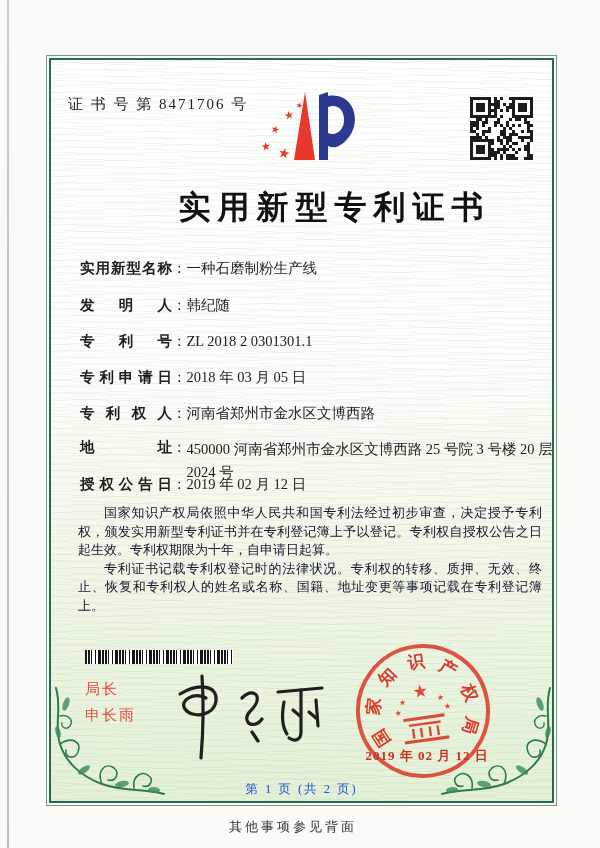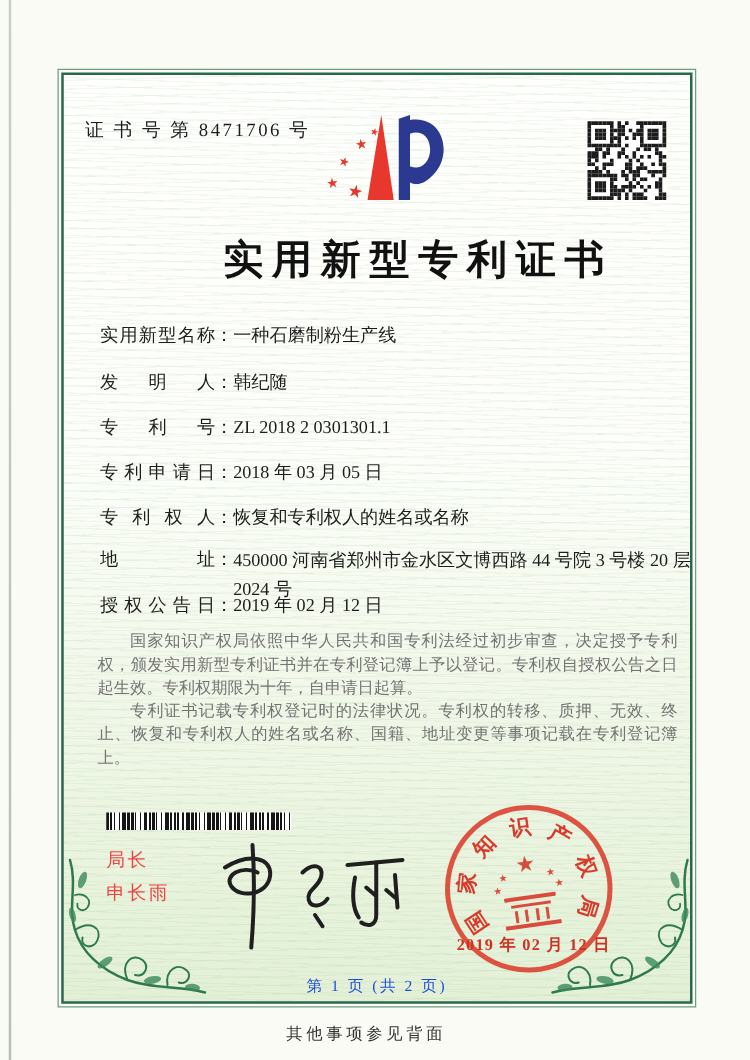--- a/index.html
+++ b/index.html
@@ -24,29 +24,29 @@
 
   .qr { position:absolute; left:470px; top:97px; width:63px; height:63px;
         display:grid; grid-template-columns:repeat(21,1fr); grid-template-rows:repeat(21,1fr);
         background:#fff; }
   .qc { background:#fff; } .qc.dk { background:#1c1c1c; }
 
   .title { position:absolute; left:46px; width:577px; top:186px; text-align:center;
            font-size:32px; font-weight:bold; letter-spacing:7px; color:#111; }
 
   .row { position:absolute; left:80px; width:465px; font-size:14.5px; white-space:nowrap; }
-  .flabel { display:inline-block; width:92px; text-align:justify; text-align-last:justify; }
+  .flabel { display:inline-block; width:92px; text-align:justify; text-align-last:justify;font-weight:bold; }
   .fvalue { margin-left:0; }
   .fvalue.wrap { display:inline-block; width:372px; vertical-align:top;
                  line-height:1.62; white-space:normal; }
   .pair2 { position:absolute; left:252px; top:0; }
   .pair2 .flabel { width:86px; }
 
   .body-text { position:absolute; left:78px; top:504px; width:464px;
-               font-size:13px; line-height:18.6px; text-align:justify; color:#737373; }
+               font-size:13px; line-height:18.6px; text-align:justify; color:#0f172a; }
   .body-text p { text-indent:2em; }
 
   .barcode { position:absolute; left:85px; top:650px; width:148px; height:14px;
       background:repeating-linear-gradient(90deg,
         #151515 0 2px, #fff 2px 3px, #151515 3px 5px, #fff 5px 6px,
         #151515 6px 7px, #fff 7px 10px, #151515 10px 11px, #fff 11px 13px,
         #151515 13px 16px, #fff 16px 17px); }
 
   .officer { position:absolute; left:85px; top:676px; font-size:15px;
              line-height:26px; letter-spacing:2px; color:#ef4444; }
@@ -552,24 +552,24 @@
 <div class="row" style="top:296px">
   <span class="flabel">发明人</span><span>：</span><span class="fvalue">韩纪随</span>
 </div>
 <div class="row" style="top:332px">
   <span class="flabel">专利号</span><span>：</span><span class="fvalue">ZL 2018 2 0301301.1</span>
 </div>
 <div class="row" style="top:368px">
   <span class="flabel">专利申请日</span><span>：</span><span class="fvalue">2018 年 03 月 05 日</span>
 </div>
 <div class="row" style="top:404px">
-  <span class="flabel">专利权人</span><span>：</span><span class="fvalue">恢复和专利权人的姓名或名称</span>
+  <span class="flabel">专利权人</span><span>：</span><span class="fvalue">河南省郑州市金水区文博西路</span>
 </div>
 <div class="row" style="top:438px">
-  <span class="flabel">地址</span><span>：</span><span class="fvalue wrap">450000 河南省郑州市金水区文博西路 44 号院 3 号楼 20 层 2024 号</span>
+  <span class="flabel">地址</span><span>：</span><span class="fvalue wrap">450000 河南省郑州市金水区文博西路 25 号院 3 号楼 20 层 2024 号</span>
 </div>
 <div class="row" style="top:475px">
   <span class="flabel">授权公告日</span><span>：</span><span class="fvalue">2019 年 02 月 12 日</span>
 </div>
 
 <div class="body-text">
   <p>国家知识产权局依照中华人民共和国专利法经过初步审查，决定授予专利权，颁发实用新型专利证书并在专利登记簿上予以登记。专利权自授权公告之日起生效。专利权期限为十年，自申请日起算。</p>
   <p>专利证书记载专利权登记时的法律状况。专利权的转移、质押、无效、终止、恢复和专利权人的姓名或名称、国籍、地址变更等事项记载在专利登记簿上。</p>
 </div>
 

